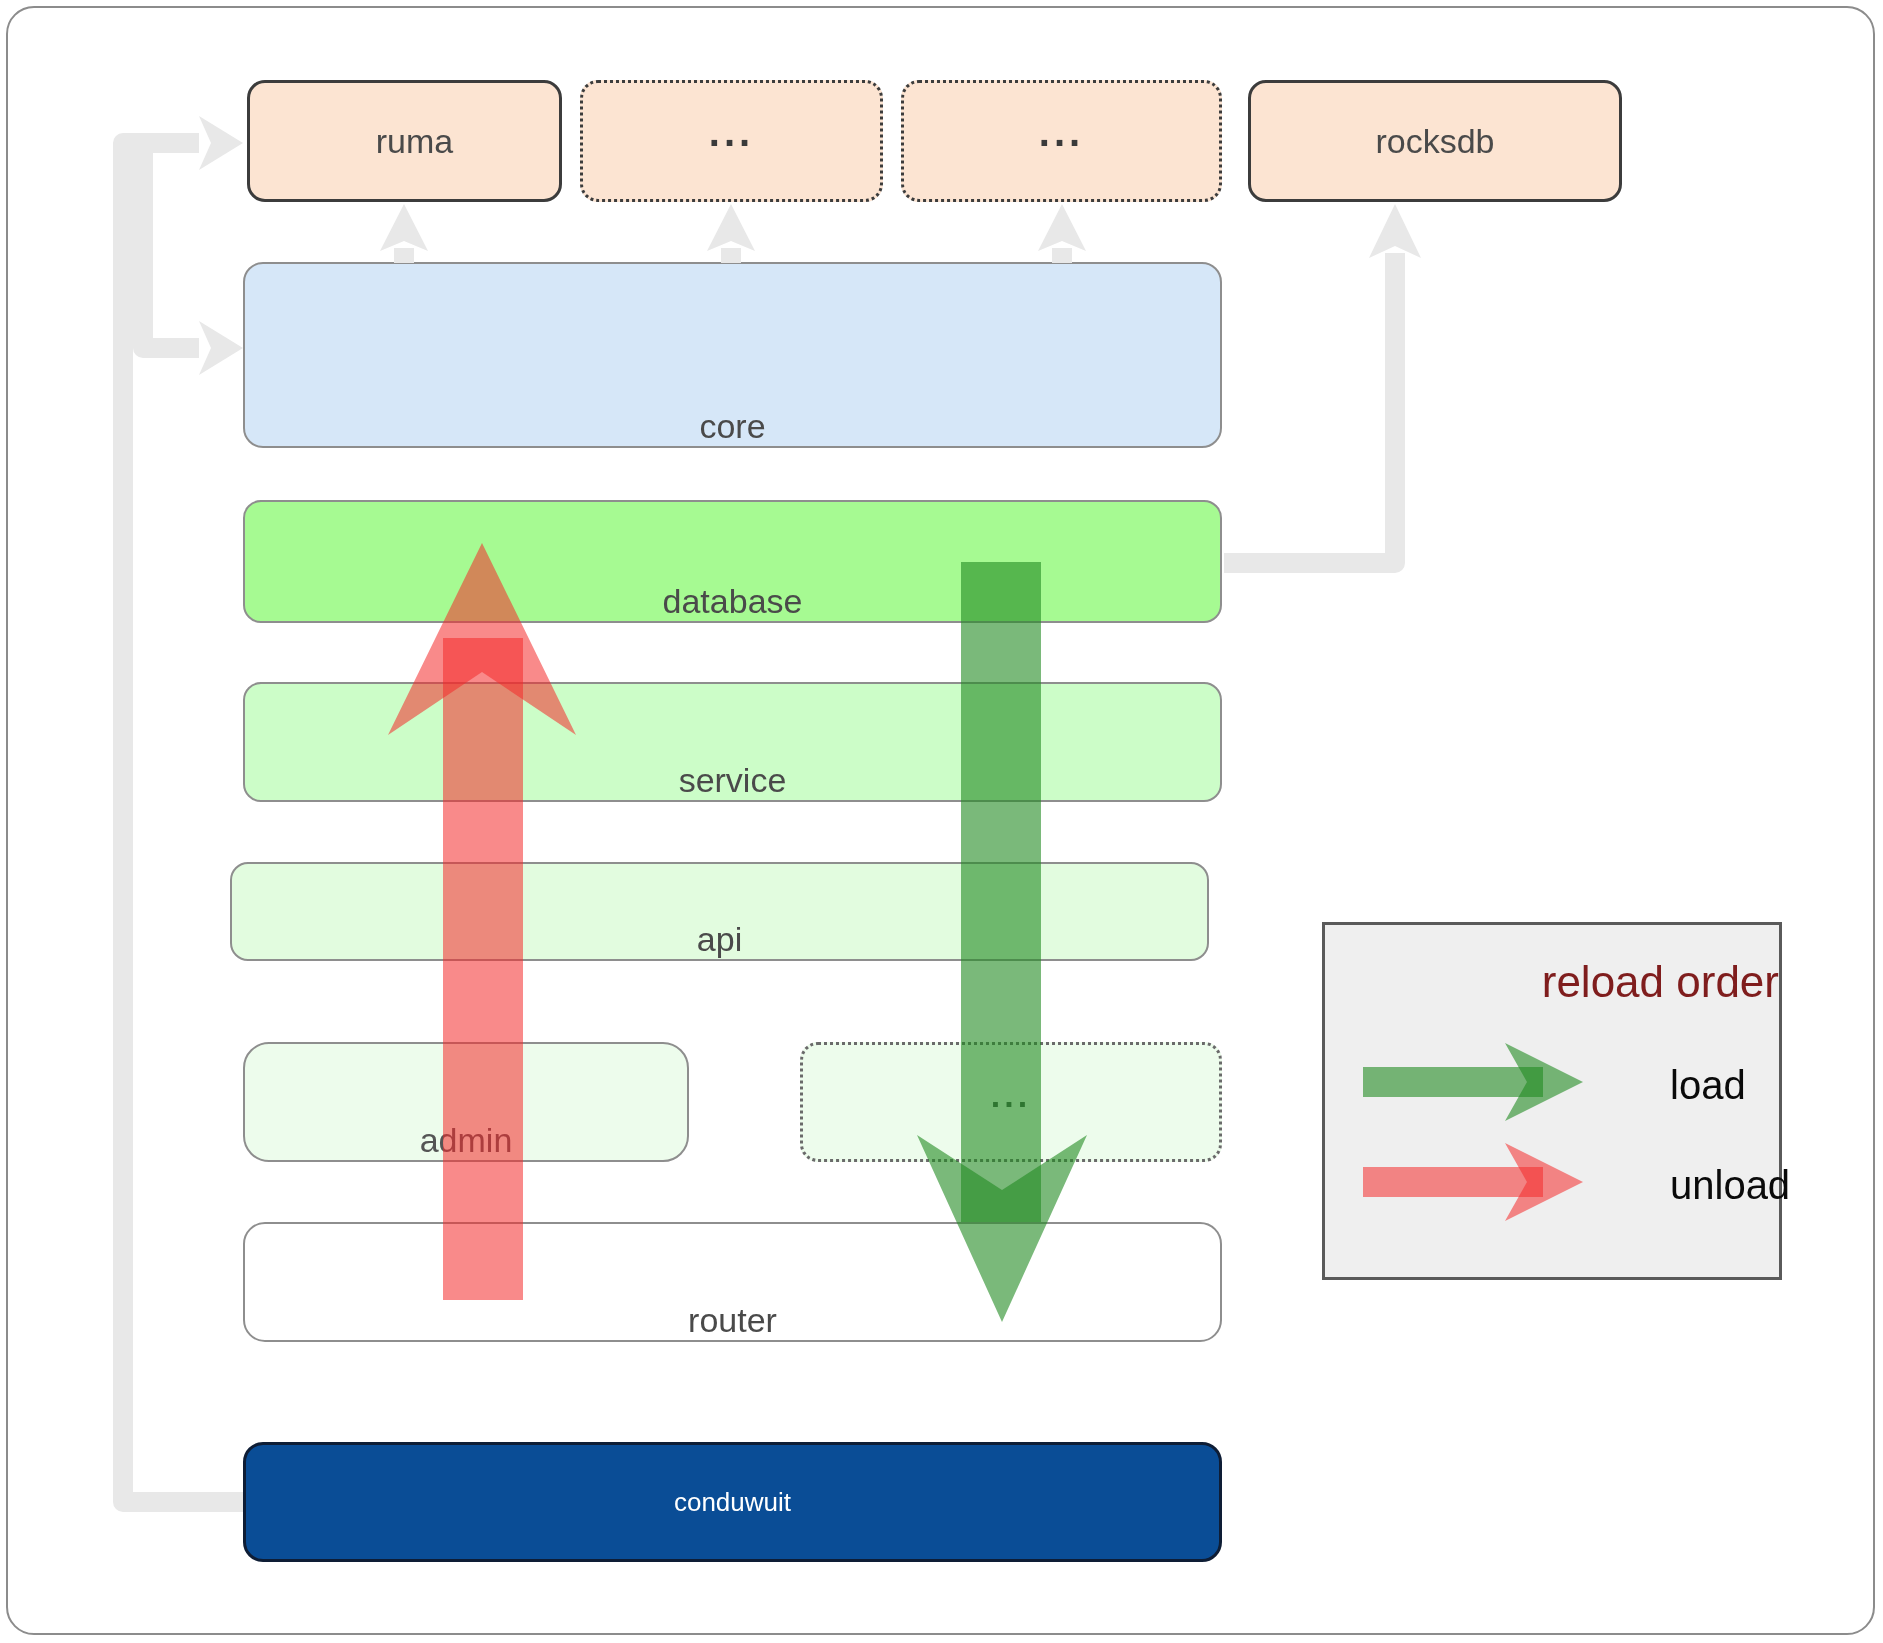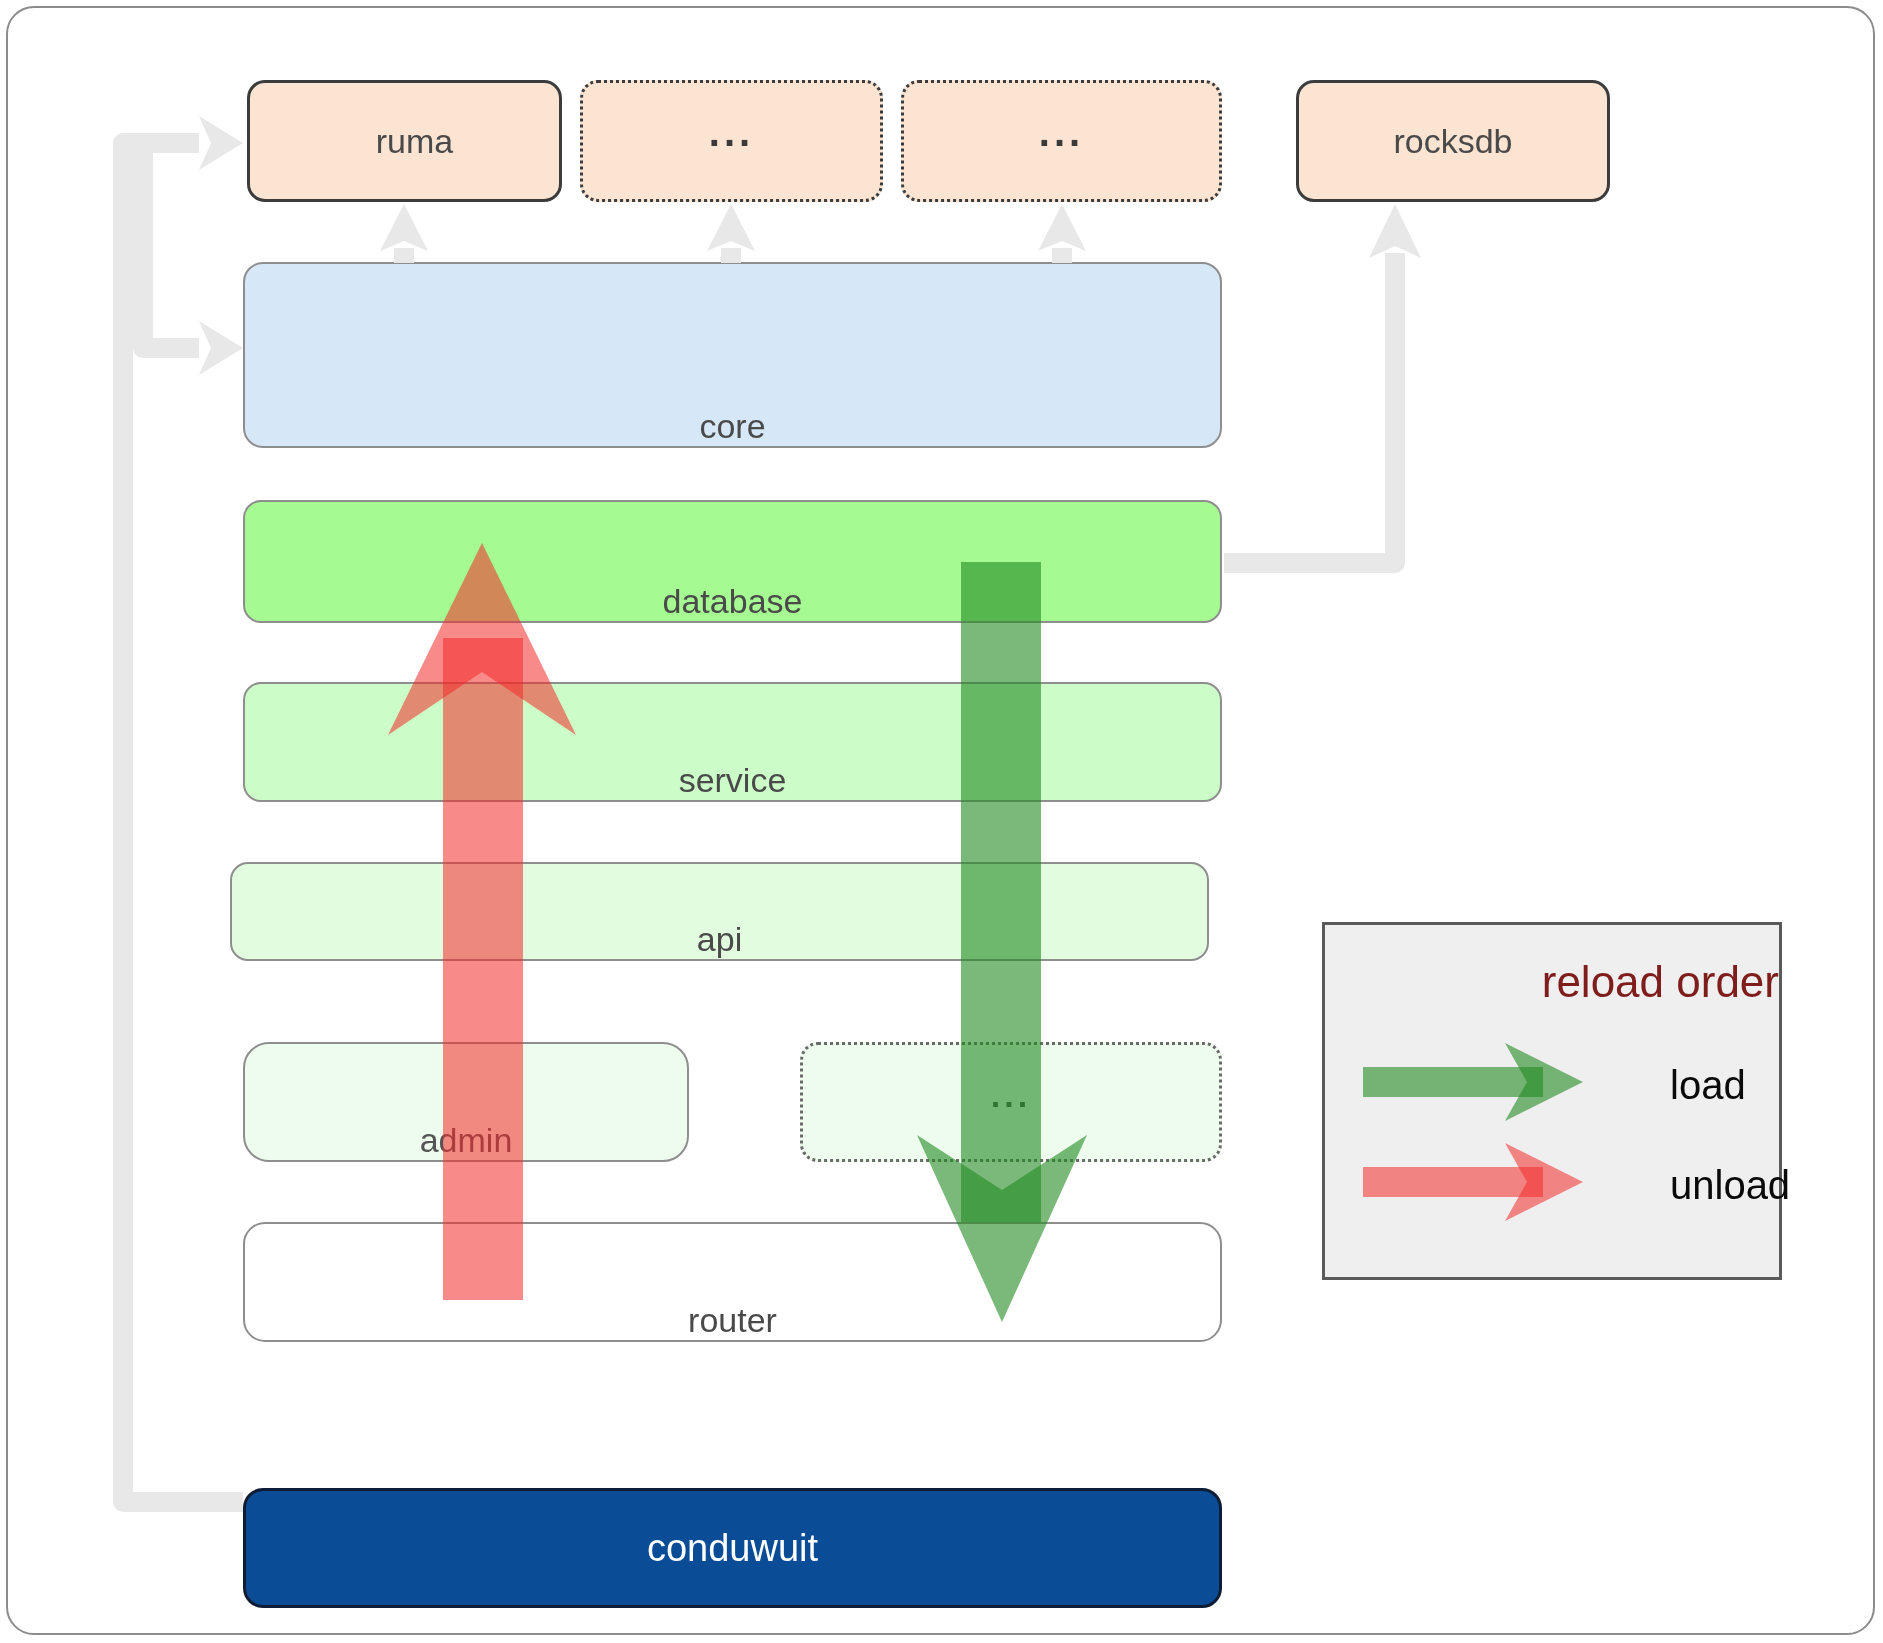--- a/index.html
+++ b/index.html
@@ -38,32 +38,32 @@
     font-weight: bold;
     font-size: 40px;
     letter-spacing: 4px;
     transform: translateY(-0.22em);
     color: #3a3a3a;
   }
   
   #node-ruma      { left: 247px;  top: 80px;   width: 315px; height: 122px; padding-left: 20px; }
   #node-dots1     { left: 580px;  top: 80px;   width: 303px; height: 122px; }
   #node-dots2     { left: 901px;  top: 80px;   width: 321px; height: 122px; }
-  #node-rocksdb   { left: 1248px; top: 80px;   width: 314px; height: 122px; margin-left: 48px; }
+  #node-rocksdb   { left: 1248px; top: 80px;   width: 374px; height: 122px; }
   #node-core      { left: 243px;  top: 262px;  width: 979px; height: 186px; background: var(--core-blue); border-radius: 20px; }
   #node-database  { left: 243px;  top: 500px;  width: 979px; height: 123px; background: var(--db-green); }
   #node-service   { left: 243px;  top: 682px;  width: 979px; height: 120px; background: var(--service-green); }
   #node-api       { left: 230px;  top: 862px;  width: 979px; height: 99px; background: var(--api-green); }
   #node-admin     { left: 243px;  top: 1042px; width: 446px; height: 120px; background: var(--admin-green); color: #555555; border-radius: 26px; }
   #node-admin-dots{ left: 800px;  top: 1042px; width: 422px; height: 120px; background: var(--admin-green); border: 3px dotted #6a6a6a; }
   #node-admin-dots .dots { font-size: 34px; color: #44584a; }
   #node-router    { left: 243px;  top: 1222px; width: 979px; height: 120px; background: var(--router-white); border-radius: 22px; }
   #node-conduwuit { left: 243px;  top: 1442px; width: 979px; height: 120px;
                     background: var(--app-blue); border: 3px solid var(--app-border);
-                    color: #ffffff; font-size: 38px; border-radius: 20px; margin-top: 46px; }
+                    color: #ffffff; font-size: 26px; border-radius: 20px; }
   
   #legend {
     position: absolute;
     left: 1322px; top: 922px;
     width: 460px; height: 358px;
     background: var(--legend-bg);
     border: 3px solid var(--legend-border);
     box-sizing: border-box;
     z-index: 2;
   }

